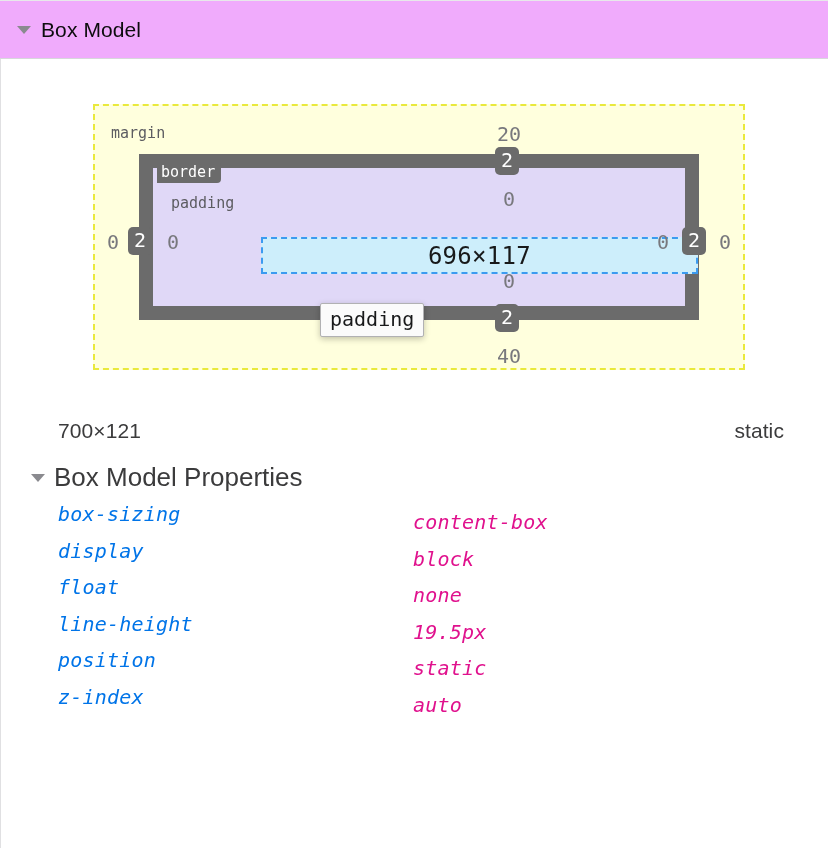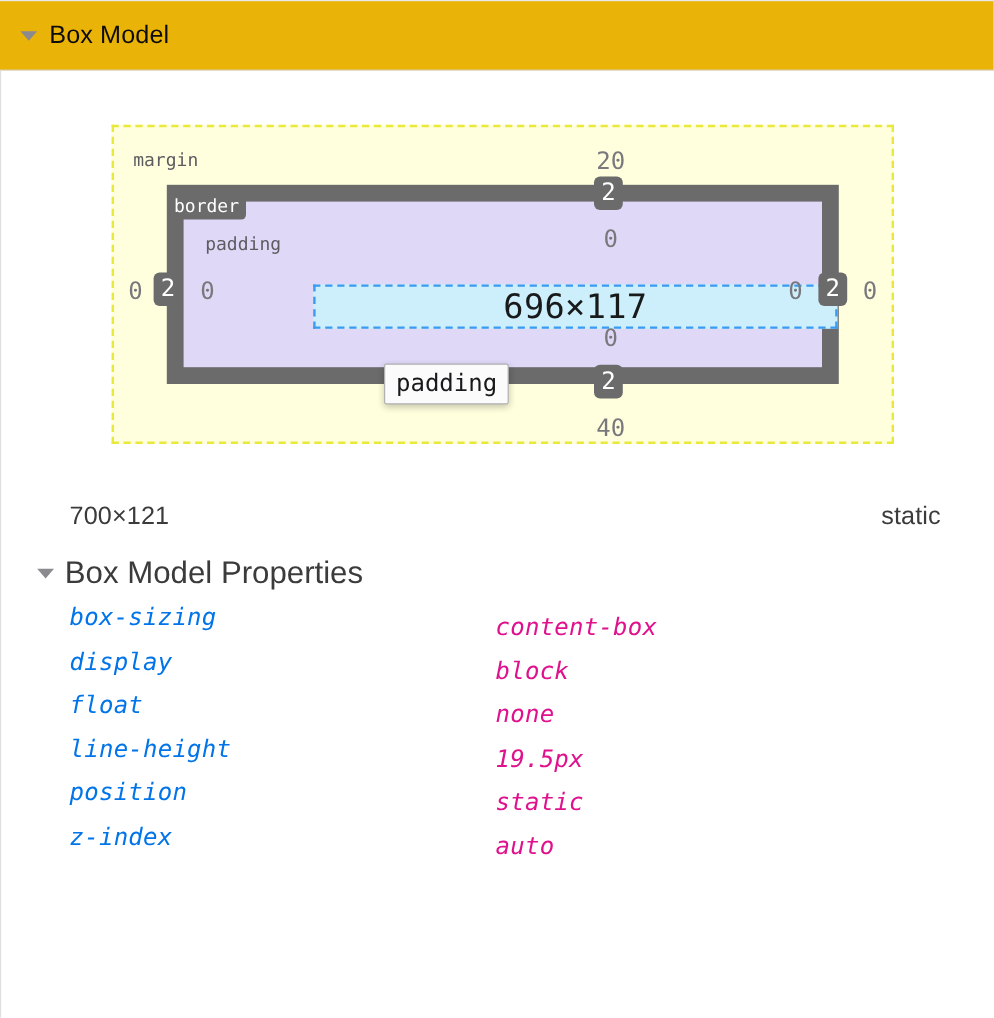--- a/index.html
+++ b/index.html
@@ -14,21 +14,21 @@
     overflow: hidden;
   }
 
   
   .panel-header {
     position: absolute;
     left: 0; top: 0;
     width: 828px;
     height: 59px;
     box-sizing: border-box;
-    background: #eab308;
+    background: #f0abfc;
     border-bottom: 1px solid #d7d7db;
     border-top: 1px solid #e8e8ea;
     display: flex;
     align-items: center;
     padding-left: 17px;
   }
   .twisty {
     width: 0; height: 0;
     border-left: 7px solid transparent;
     border-right: 7px solid transparent;
@@ -94,37 +94,37 @@
     height: 37px;
     background: #cdeefb;
     border: 2px dashed #3b9bf0;
     box-sizing: border-box;
     display: flex;
     align-items: center;
     justify-content: center;
   }
   .bm-content-label {
     font-family: "DejaVu Sans Mono", "Liberation Mono", monospace;
-    font-size: 28px;
+    font-size: 24px;
     color: #18191a;
     letter-spacing: 0.3px;
   }
 
   
   .region-label {
     position: absolute;
     font-family: "DejaVu Sans Mono", "Liberation Mono", monospace;
     font-size: 15px;
     color: #5c5c61;
     white-space: nowrap;
   }
   .region-label.margin { left: 18px; top: 20px; }
   .region-label.padding { left: 78px; top: 90px; }
   .region-label.border {
-    left: 48px;
+    left: 64px;
     top: 58px;
     color: #ffffff;
     background: #6b6b6b;
     border-radius: 0 4px 4px 0;
     padding: 1px 6px 2px 4px;
   }
 
   
   .num {
     position: absolute;

